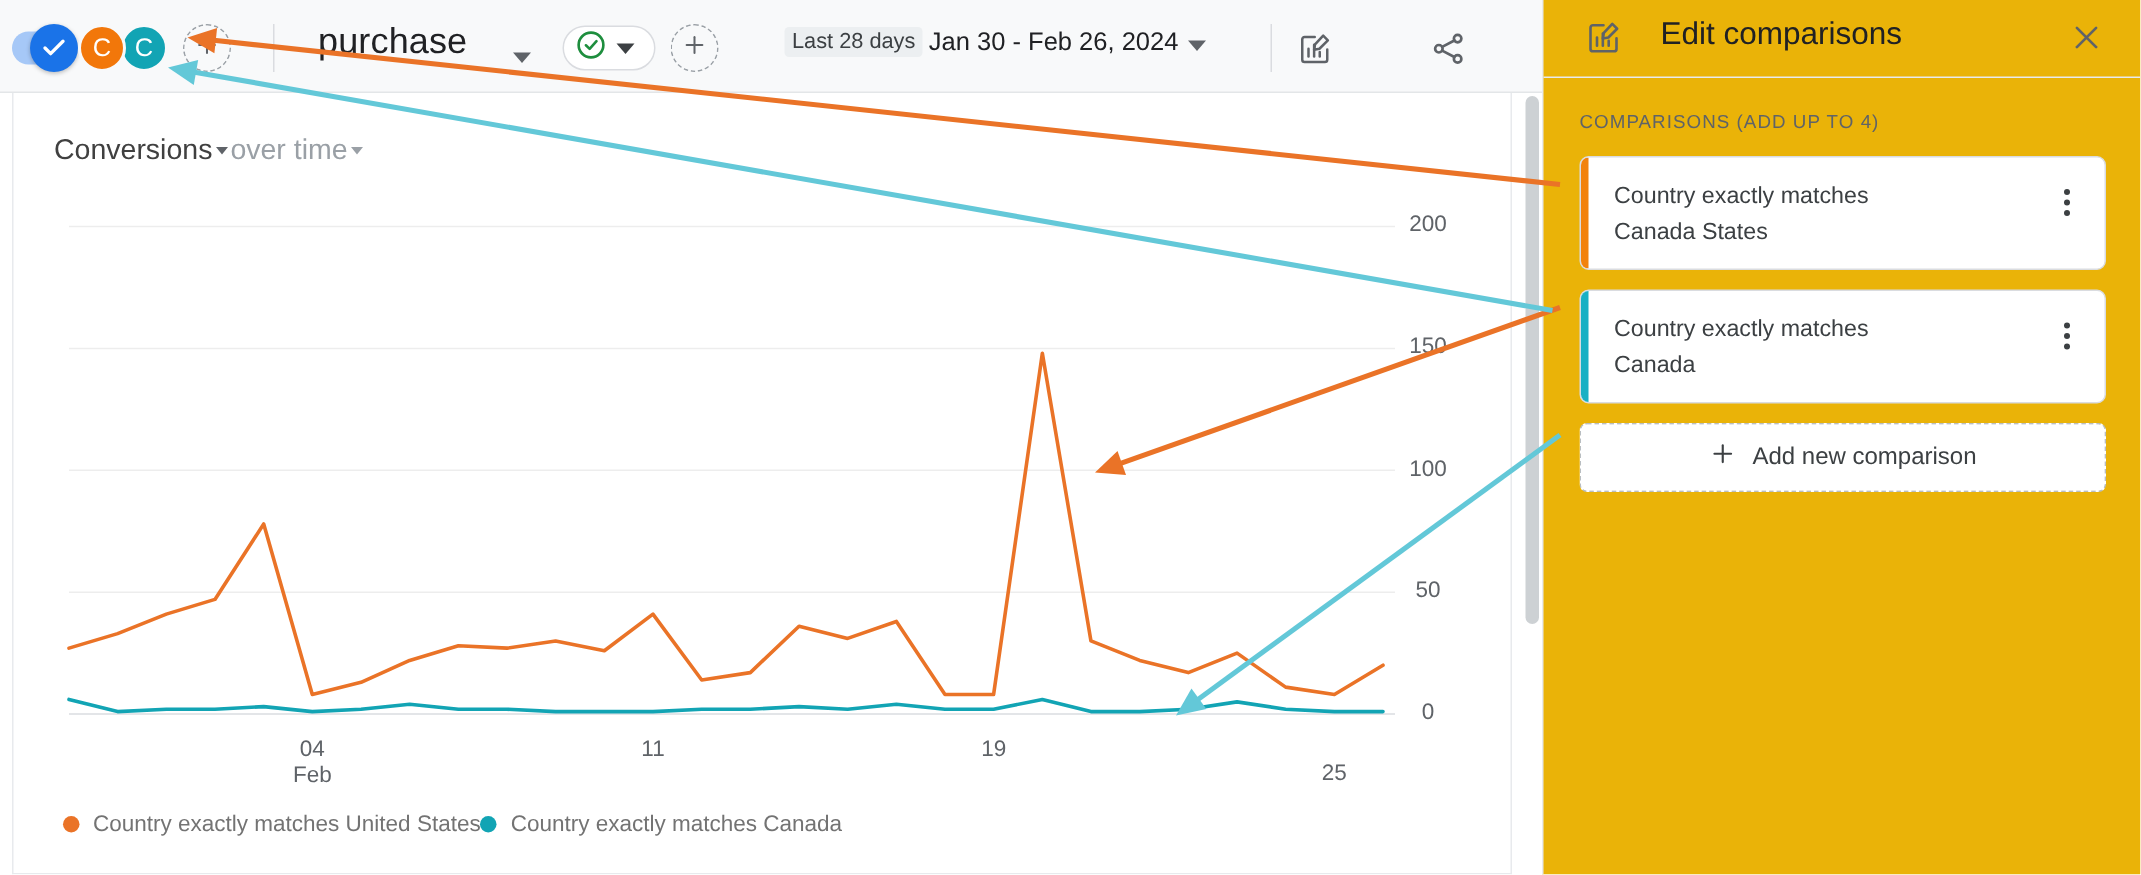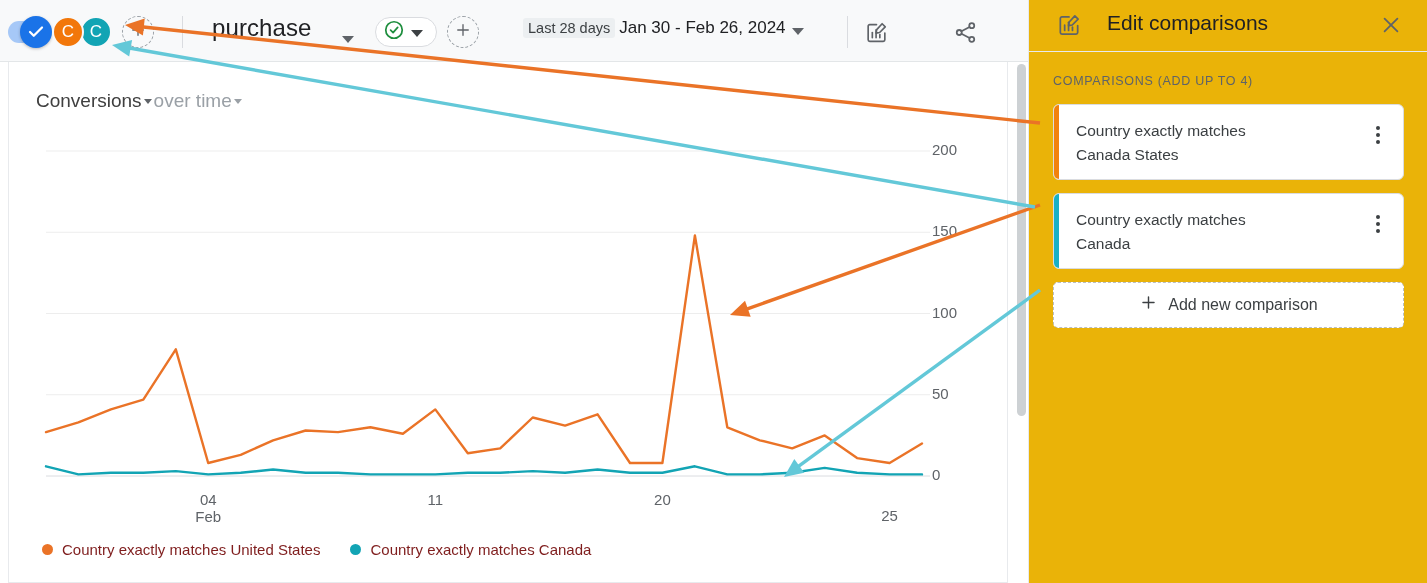--- a/index.html
+++ b/index.html
@@ -198,33 +198,32 @@
     position: absolute;
     left: 0; top: 0;
     width: 1028px; height: 583px;
     pointer-events: none;
   }
   .axis-label {
     position: absolute;
     font-size: 15px;
     color: #5f6368;
   }
-  .y-lab { text-align: left; width: 40px; }
+  .y-lab { text-align: center; width: 40px; }
   .x-lab { text-align: center; width: 60px; }
   .x-lab .sub { display: block; }
 
   
   .legend {
     position: absolute;
     left: 42px; top: 541px;
     display: flex;
     align-items: flex-start;
-    gap: 30px;
     font-size: 15px;
-    color: #7f1d1d;
+    color: #737373;
   }
   .legend-item { display: flex; align-items: center; gap: 9px; }
   .legend-dot { width: 11px; height: 11px; border-radius: 50%; }
 
   
   .scroll-track {
     position: absolute;
     left: 1014px; top: 62px;
     width: 14px; height: 521px;
     background: #ffffff;
@@ -463,21 +462,21 @@
     <div id="ytick-host">
         <div class="axis-label y-lab" style="left: 932px; top: 466px;">0</div>
         <div class="axis-label y-lab" style="left: 932px; top: 384.75px;">50</div>
         <div class="axis-label y-lab" style="left: 932px; top: 303.5px;">100</div>
         <div class="axis-label y-lab" style="left: 932px; top: 222.25px;">150</div>
         <div class="axis-label y-lab" style="left: 932px; top: 141px;">200</div>
       </div>
     <div id="xtick-host">
         <div class="axis-label x-lab" style="left: 178.222px; top: 491px;"><span>04</span><span class="sub">Feb</span></div>
         <div class="axis-label x-lab" style="left: 405.333px; top: 491px;"><span>11</span></div>
-        <div class="axis-label x-lab" style="left: 632.444px; top: 491px;"><span>20</span></div>
+        <div class="axis-label x-lab" style="left: 632.444px; top: 491px;"><span>19</span></div>
         <div class="axis-label x-lab" style="left: 859.556px; top: 491px; margin-top: 16px;"><span>25</span></div>
       </div>
 
     <div class="legend" id="legend-host">
         <div class="legend-item">
           <span class="legend-dot" style="background: rgb(234, 115, 39);"></span>
           <span>Country exactly matches United States</span>
         </div>
         <div class="legend-item">
           <span class="legend-dot" style="background: rgb(18, 164, 180);"></span>

